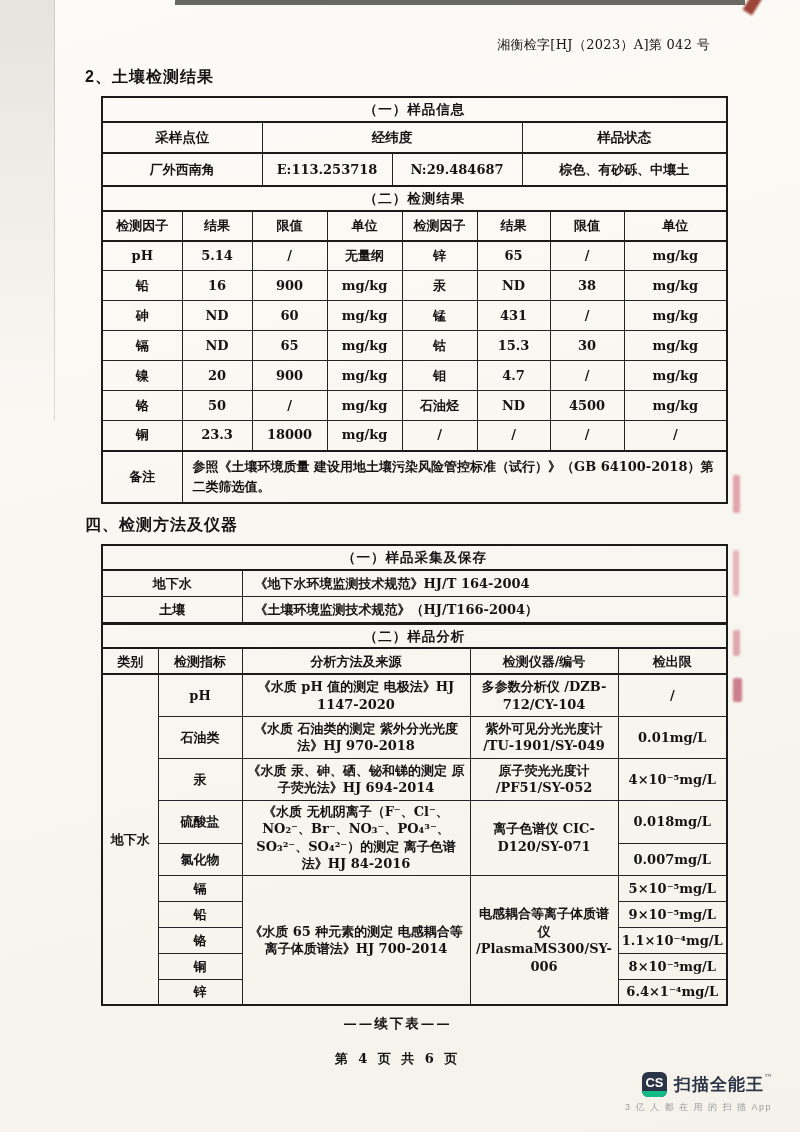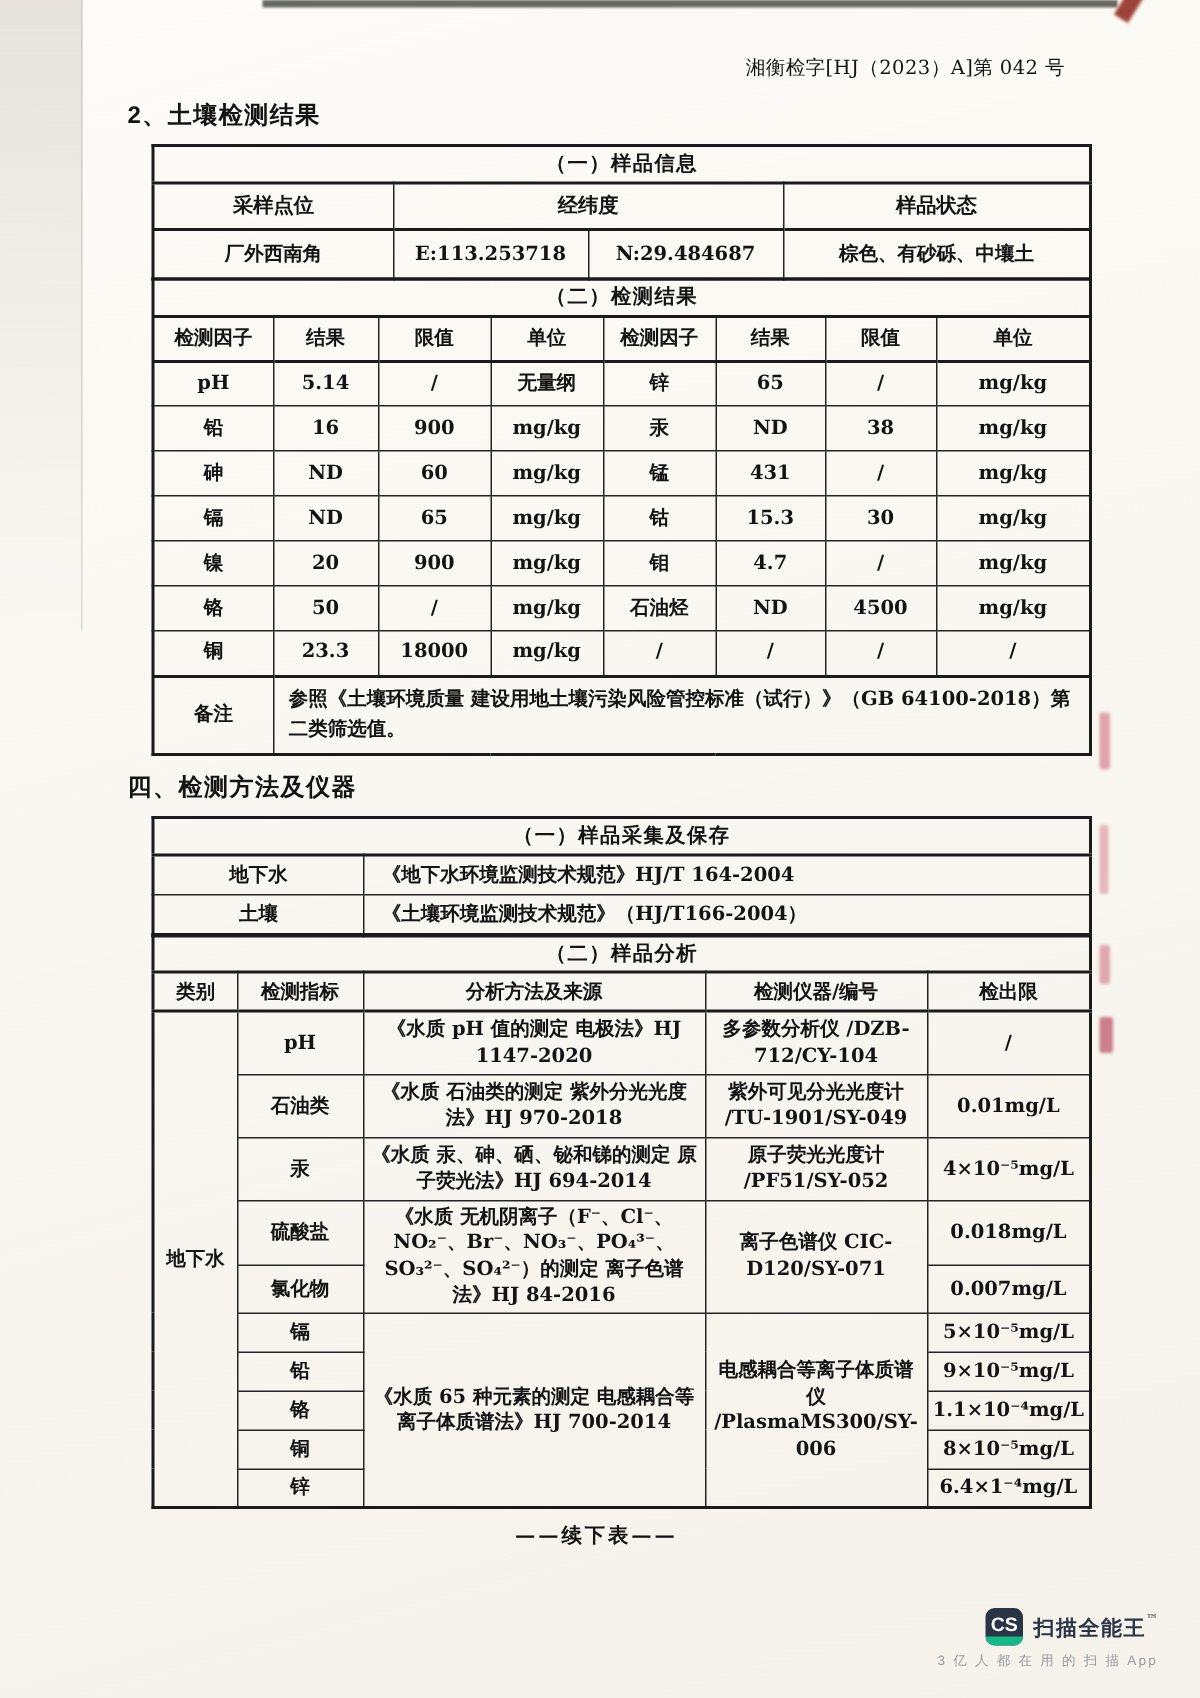--- a/index.html
+++ b/index.html
@@ -71,21 +71,21 @@
   .watermark { position:absolute; right:28px; bottom:18px; text-align:center; }
   .wm-top { display:flex; align-items:center; gap:7px; justify-content:flex-end; }
   .wm-logo {
     width:25px; height:25px; border-radius:6px; position:relative; overflow:hidden;
     background:#2a3446; display:flex; align-items:center; justify-content:center;
     font-family:"Liberation Sans","DejaVu Sans",sans-serif;
   }
   .wm-logo .cs { color:#fff; font-weight:bold; font-size:13px; line-height:1; margin-top:-4px; }
   .wm-logo .green { position:absolute; left:0; bottom:0; width:100%; height:6px; background:#14ba85; }
   .wm-brand { font-family:Liberation Mono, monospace; font-weight:bold;
-              font-size:14px; color:#2b3547; letter-spacing:1px; }
+              font-size:17px; color:#2b3547; letter-spacing:1px; }
   .wm-tm { font-size:8px; vertical-align:top; color:#2b3547; }
   .wm-tagline { margin-top:4px; font-family:"Liberation Sans","DejaVu Sans",sans-serif;
                 font-size:9px; color:#9a9da3; letter-spacing:1.5px; }
 </style>
 </head>
 <body>
 
 <div class="page">
 
   <div class="left-edge"></div>
@@ -322,20 +322,21 @@
         <td>8×10⁻⁵mg/L</td>
       </tr>
       <tr>
         <td class="h1s">锌</td>
         <td>6.4×1⁻⁴mg/L</td>
       </tr>
     </tbody>
       </table>
 
     <div class="continued">——续下表——</div>
+    <div class="page-num">第 4 页 共 6 页</div>
   </div>
 
   <div class="watermark">
     <div class="wm-top">
       <div class="wm-logo">
         <span class="cs">CS</span>
         <span class="green"></span>
       </div>
       <div><span class="wm-brand">扫描全能王</span><span class="wm-tm">™</span></div>
     </div>

